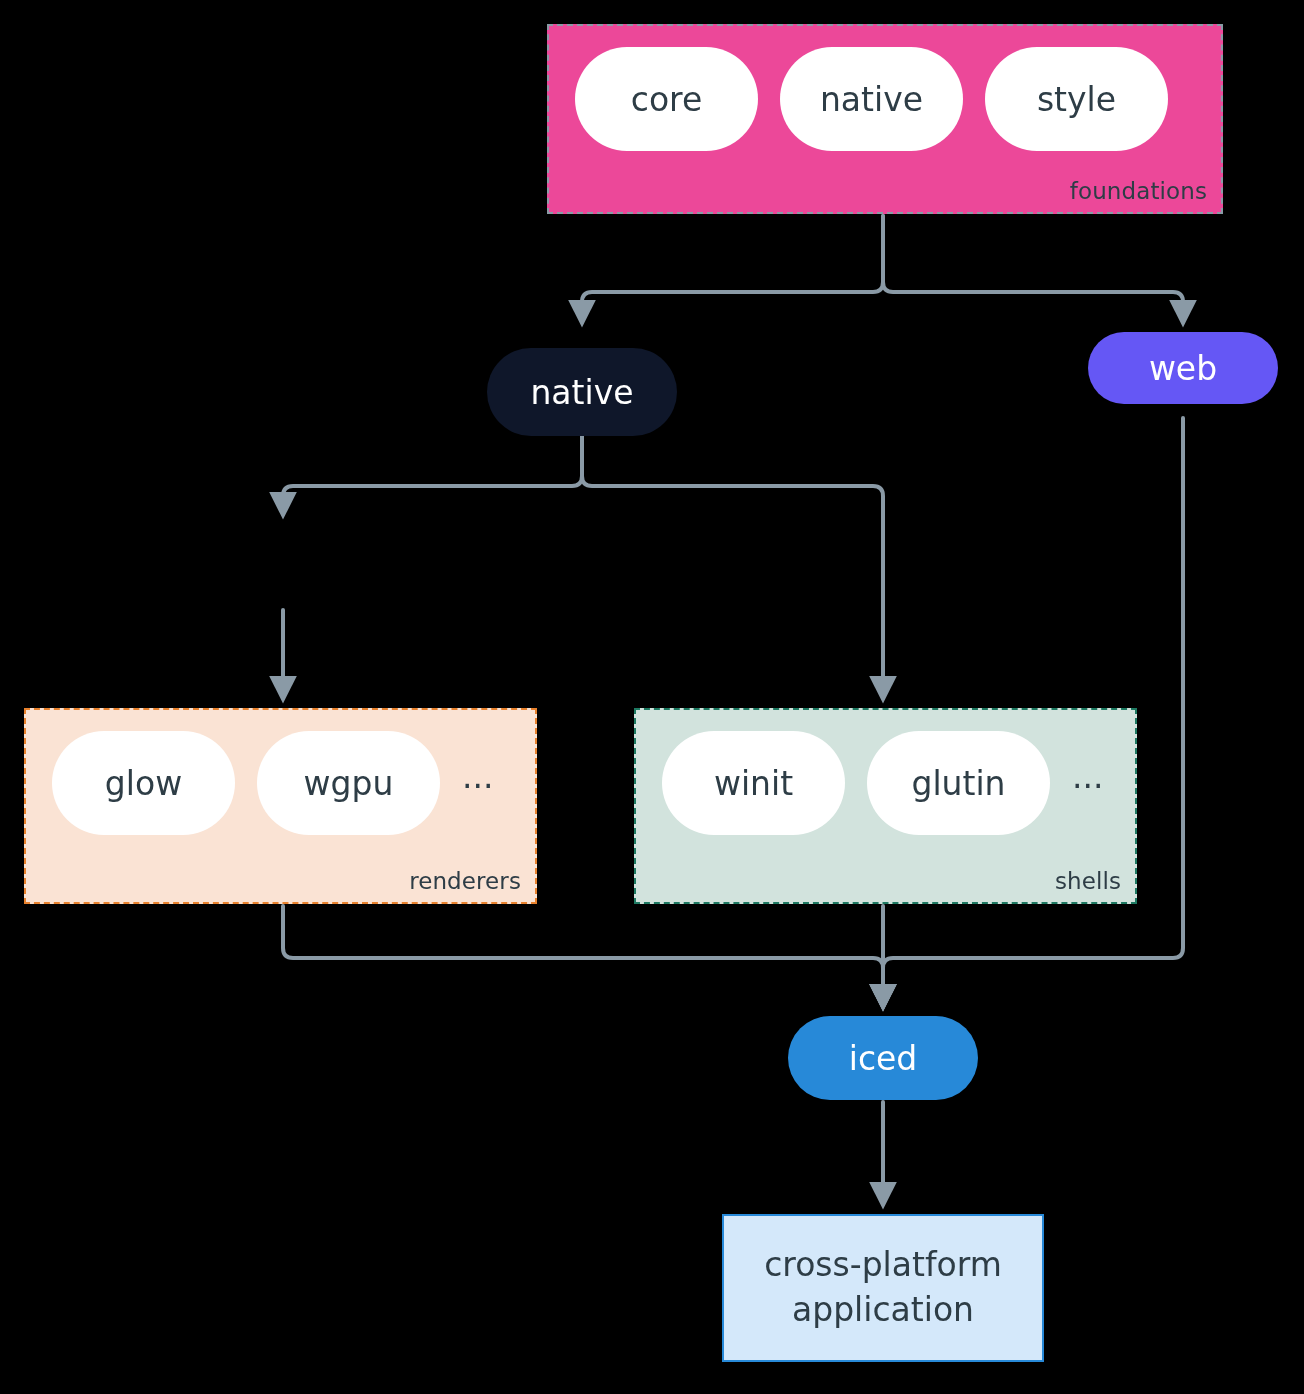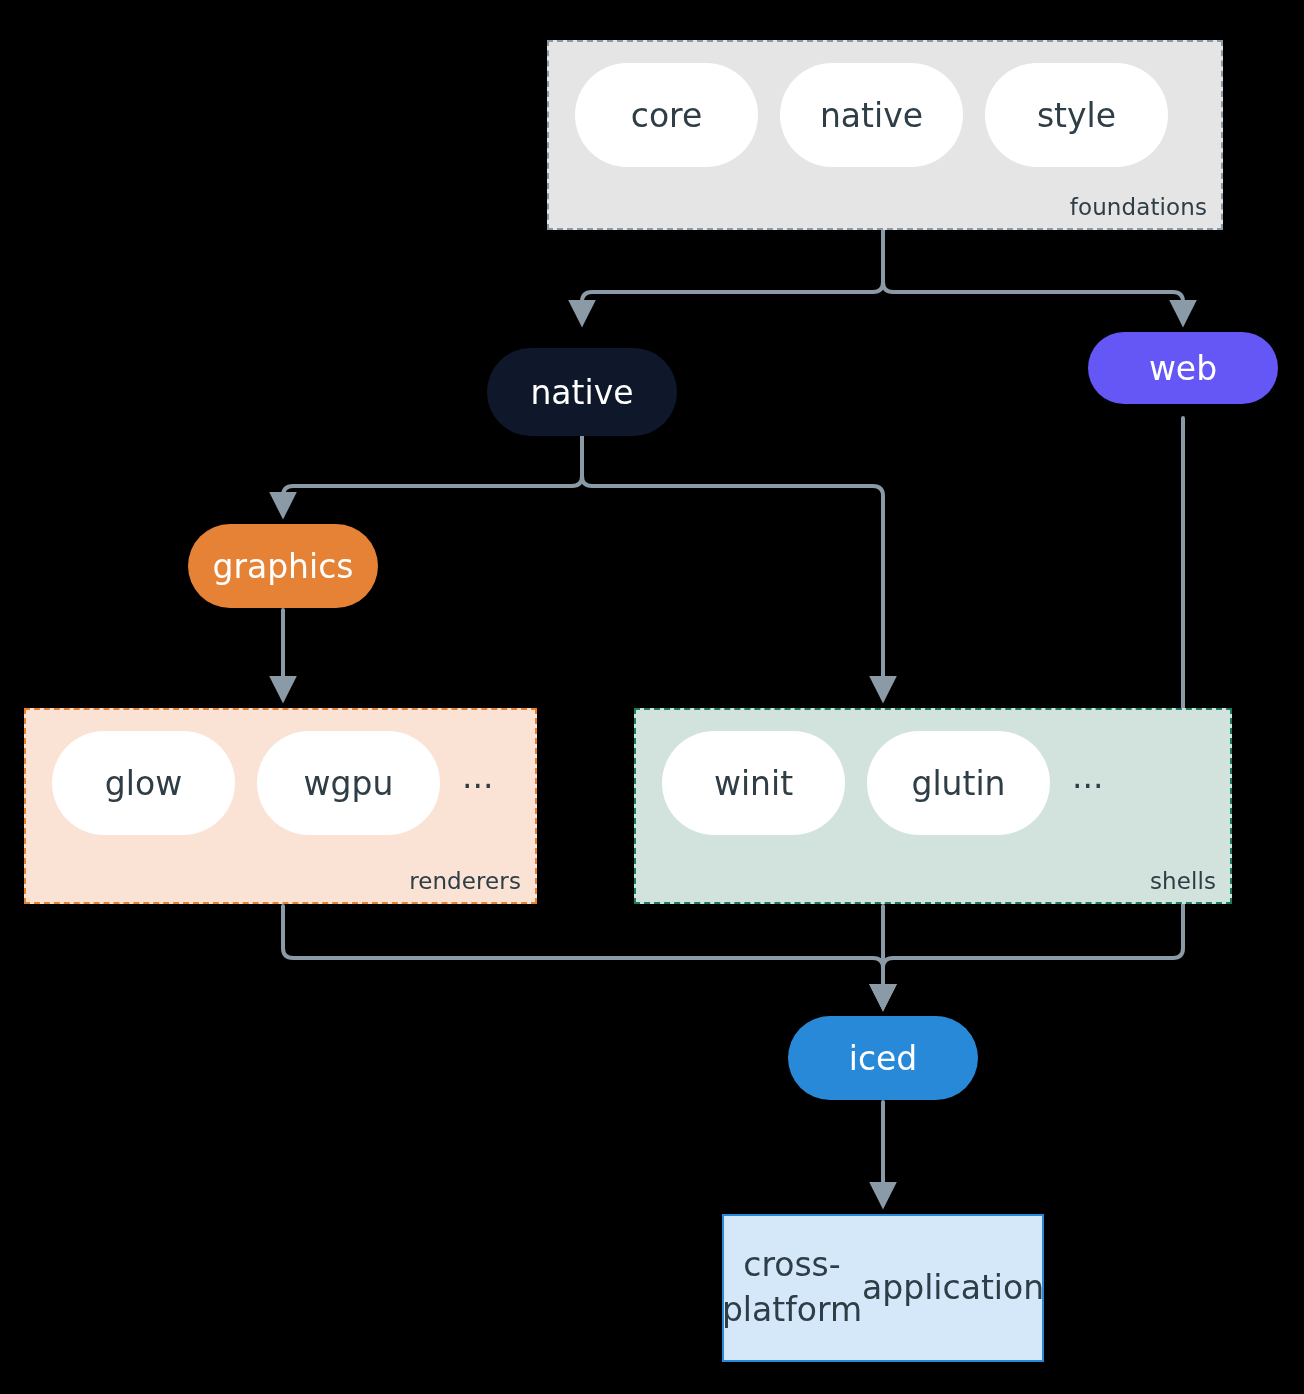--- a/index.html
+++ b/index.html
@@ -23,34 +23,34 @@
     height: 1394px;
     pointer-events: none;
   }
 
   
   .group {
     position: absolute;
     box-sizing: border-box;
   }
   .group-foundations {
-    left: 547px; top: 40px;
+    left: 547px; top: 24px;
     width: 676px; height: 190px;
-    background: #e5e5e5;
+    background: #ec4899;
     border: 2px dashed #8a9aa6;
   }
   .group-renderers {
     left: 24px; top: 708px;
     width: 513px; height: 196px;
     background: #fae3d4;
     border: 2px dashed #e8822e;
   }
   .group-shells {
     left: 634px; top: 708px;
-    width: 598px; height: 196px;
+    width: 503px; height: 196px;
     background: #d2e3dd;
     border: 2px dashed #1e7a62;
   }
   .group-label {
     position: absolute;
     right: 14px;
     bottom: 8px;
     font-size: 23px;
     color: #2e3d46;
     letter-spacing: 0.1px;
@@ -123,21 +123,21 @@
 
   
   .rect-node {
     position: absolute;
     left: 722px; top: 1214px;
     width: 322px; height: 148px;
     background: #d4e8fa;
     border: 2px solid #2789d8;
     box-sizing: border-box;
     display: flex;
-    flex-direction: row;
+    flex-direction: column;
     align-items: center;
     justify-content: center;
     font-size: 33px;
     color: #2e3d46;
     line-height: 1.35;
     text-align: center;
   }
 </style>
 </head>
 <body>
@@ -193,21 +193,20 @@
     <div class="group-items">
       <div class="chip">winit</div>
       <div class="chip">glutin</div>
       <div class="chip-ellipsis">...</div>
     </div>
     <div class="group-label">shells</div>
   </div>
 
   <div class="pill pill-native">native</div>
   <div class="pill pill-web">web</div>
-  <div class="pill pill-graphics">graphics</div>
   <div class="pill pill-iced">iced</div>
 
   <div class="rect-node">
     <span>cross-platform</span>
     <span>application</span>
   </div>
 
 </div>
 
 </body></html>

